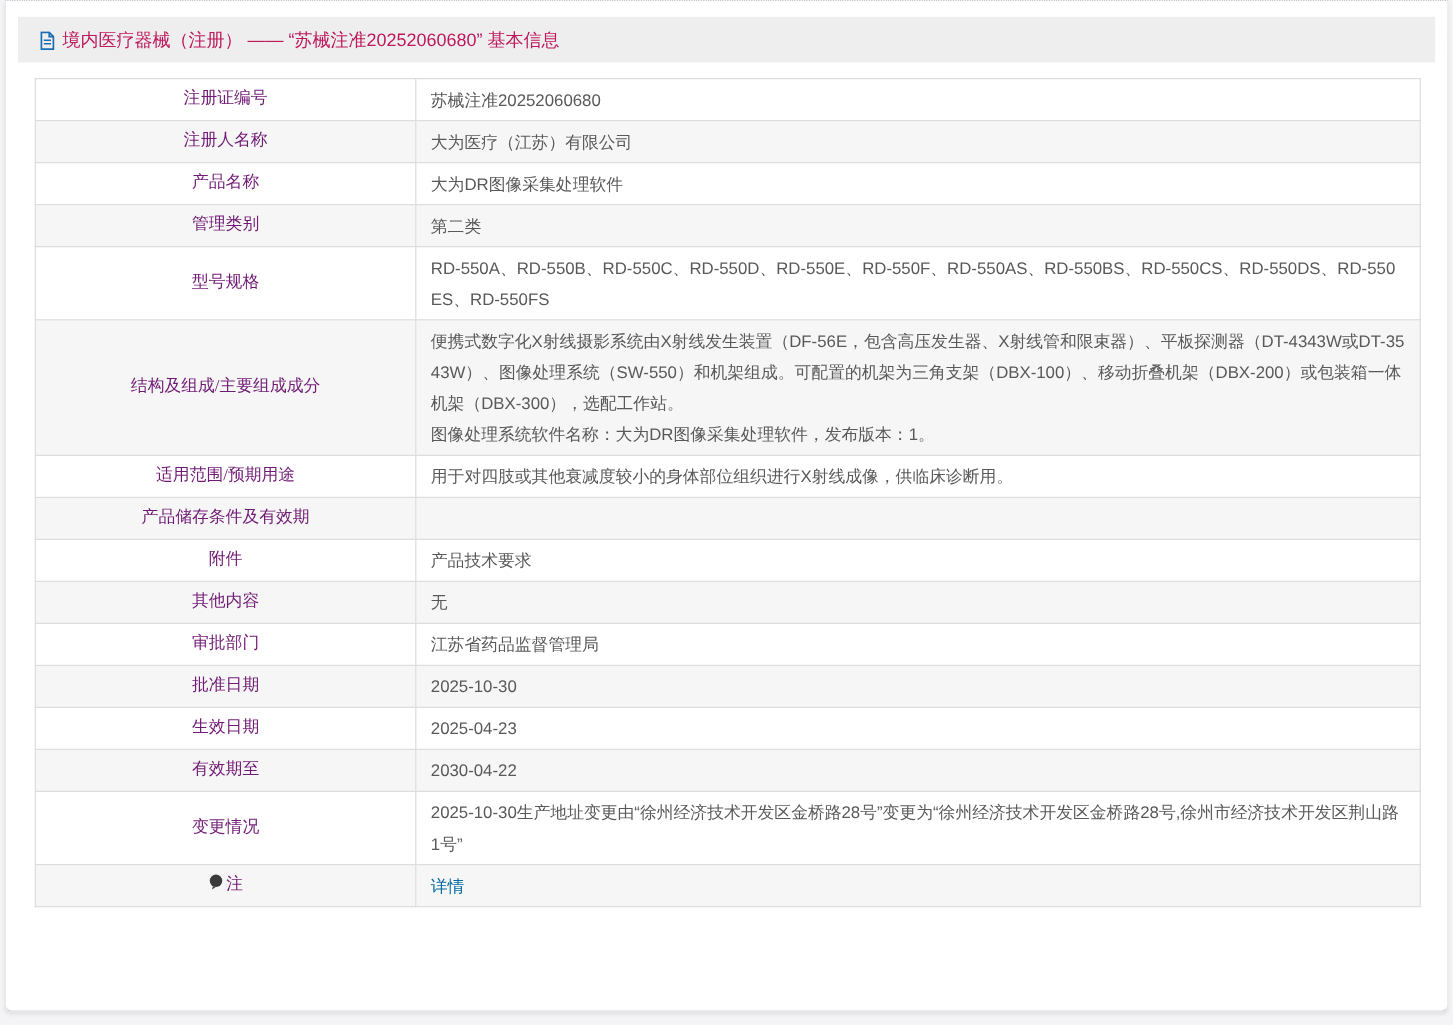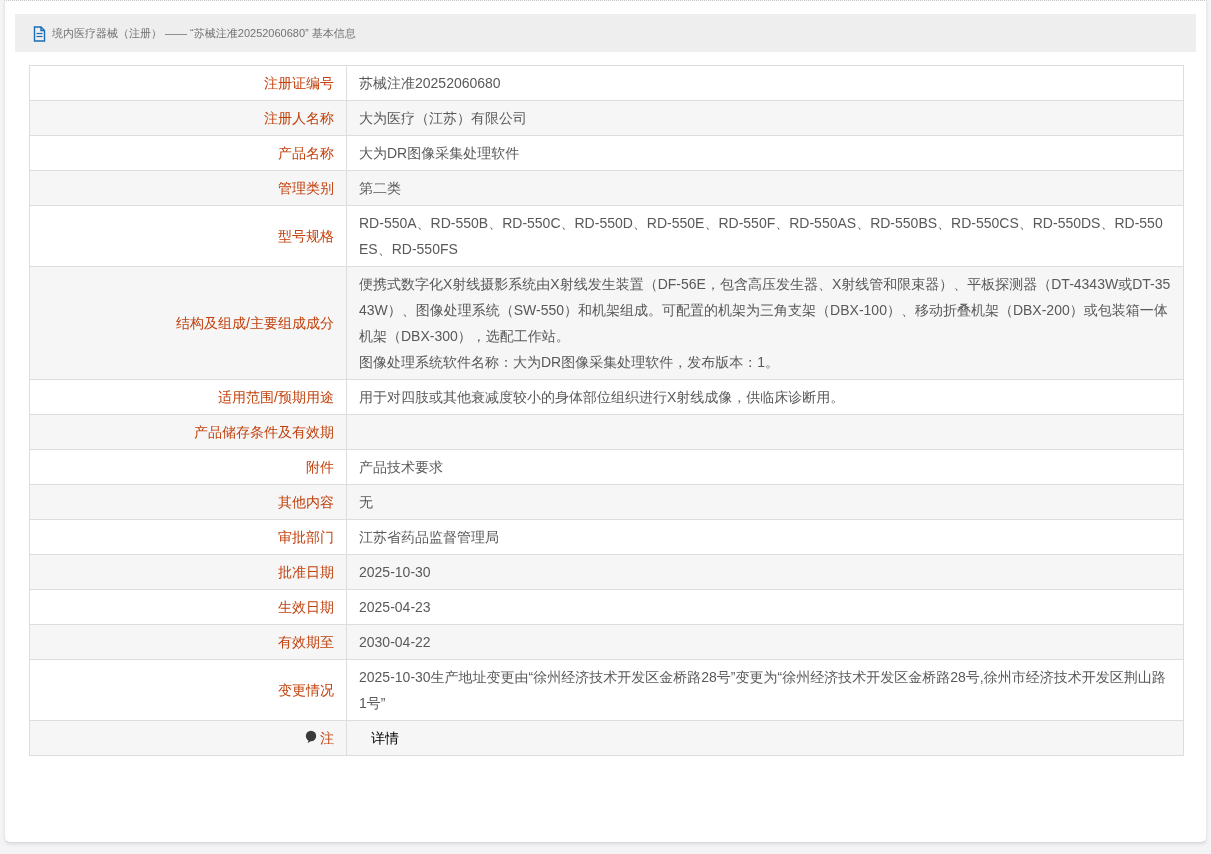--- a/index.html
+++ b/index.html
@@ -23,22 +23,22 @@
     border-radius: 0 0 6px 6px;
     box-shadow: 0 2px 3px rgba(0,0,0,0.07);
   }
   .title-bar {
     margin: 13px 10px 0 10px;
     height: 38px;
     background: #eeeeee;
     display: flex;
     align-items: center;
     padding-left: 17px;
-    color: #737373;
-    font-size: 11px;
+    color: #be185d;
+    font-size: 15px;
   }
   .title-bar .doc-icon {
     display: inline-flex;
     margin-right: 5px;
     position: relative;
     top: 1px;
   }
   table.info {
     margin: 13px 0 0 24px;
     width: 1155px;
@@ -48,41 +48,41 @@
     color: #595959;
   }
   table.info td {
     border: 1px solid #dddddd;
     line-height: 26px;
     padding: 4px 12px;
     vertical-align: middle;
     word-break: break-all;
   }
   table.info td.label-cell {
-    text-align: right;
-    color: #c2410c;
+    text-align: center;
+    color: #701a75;
     padding-right: 12px;
+    font-family: Liberation Serif, serif;
   }
   table.info td.value-cell {
     text-align: left;
     white-space: pre-line;
   }
   table.info tr:nth-child(even) {
     background: #f6f6f6;
   }
   .note-icon {
     display: inline-block;
     margin-right: 3px;
     position: relative;
     top: 1px;
   }
   .value-link {
-    color: #000000;
+    color: #0369a1;
     cursor: pointer;
-    margin-left: 12px;
   }
 </style>
 </head>
 <body>
 
 <div class="card">
 
   <div class="title-bar">
     <span class="doc-icon">
       <svg width="15" height="16" viewBox="0 0 15 16">

